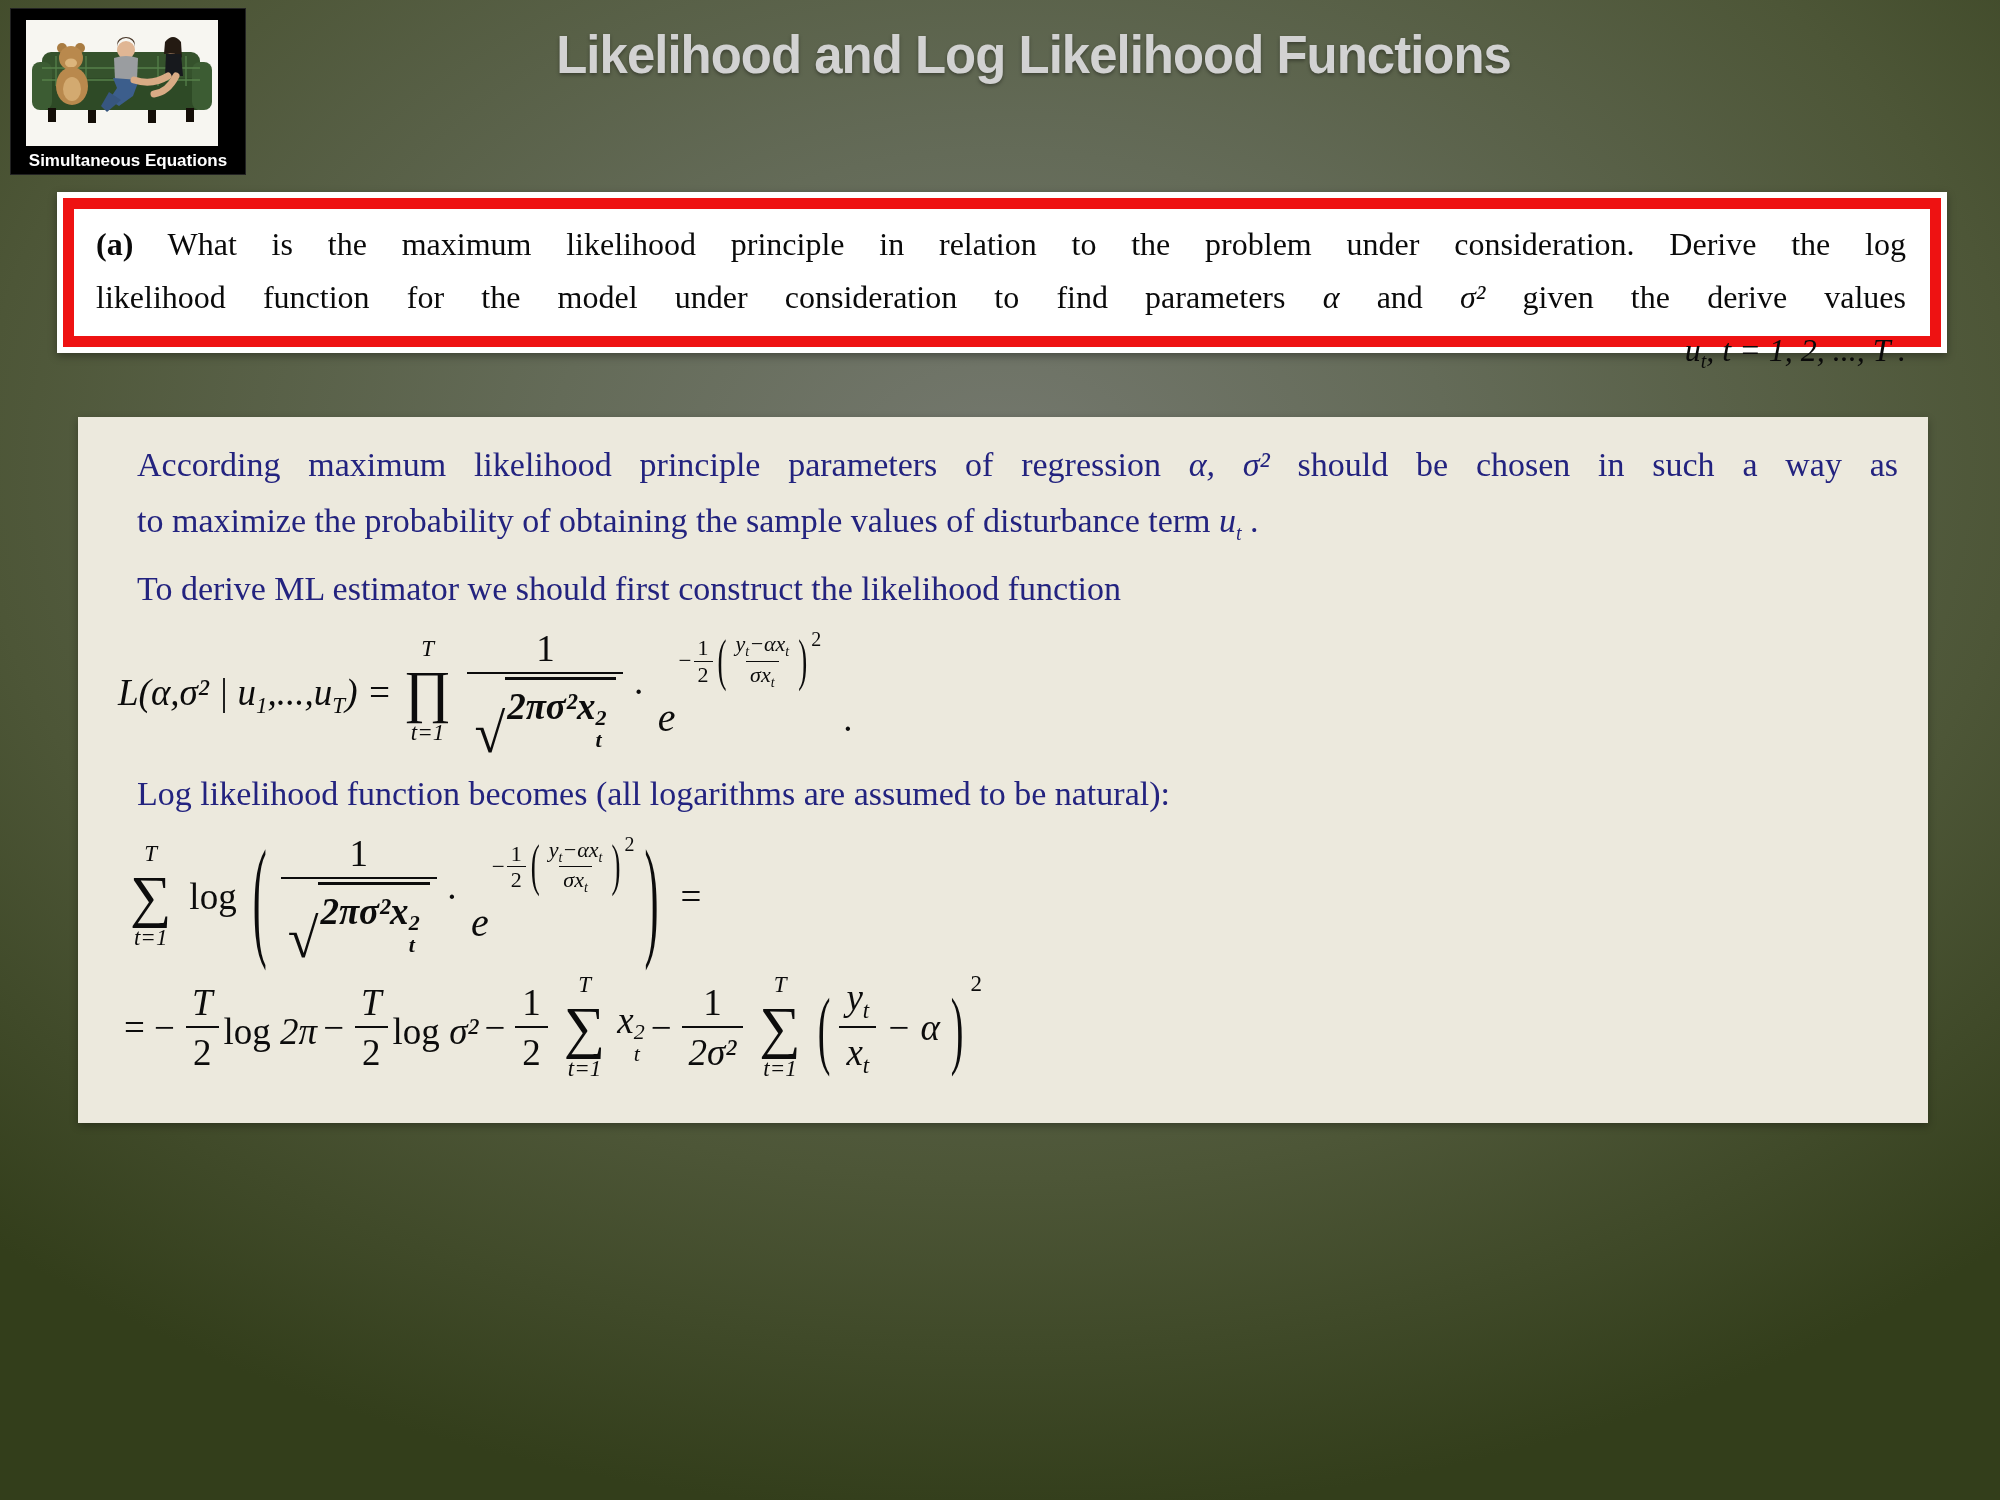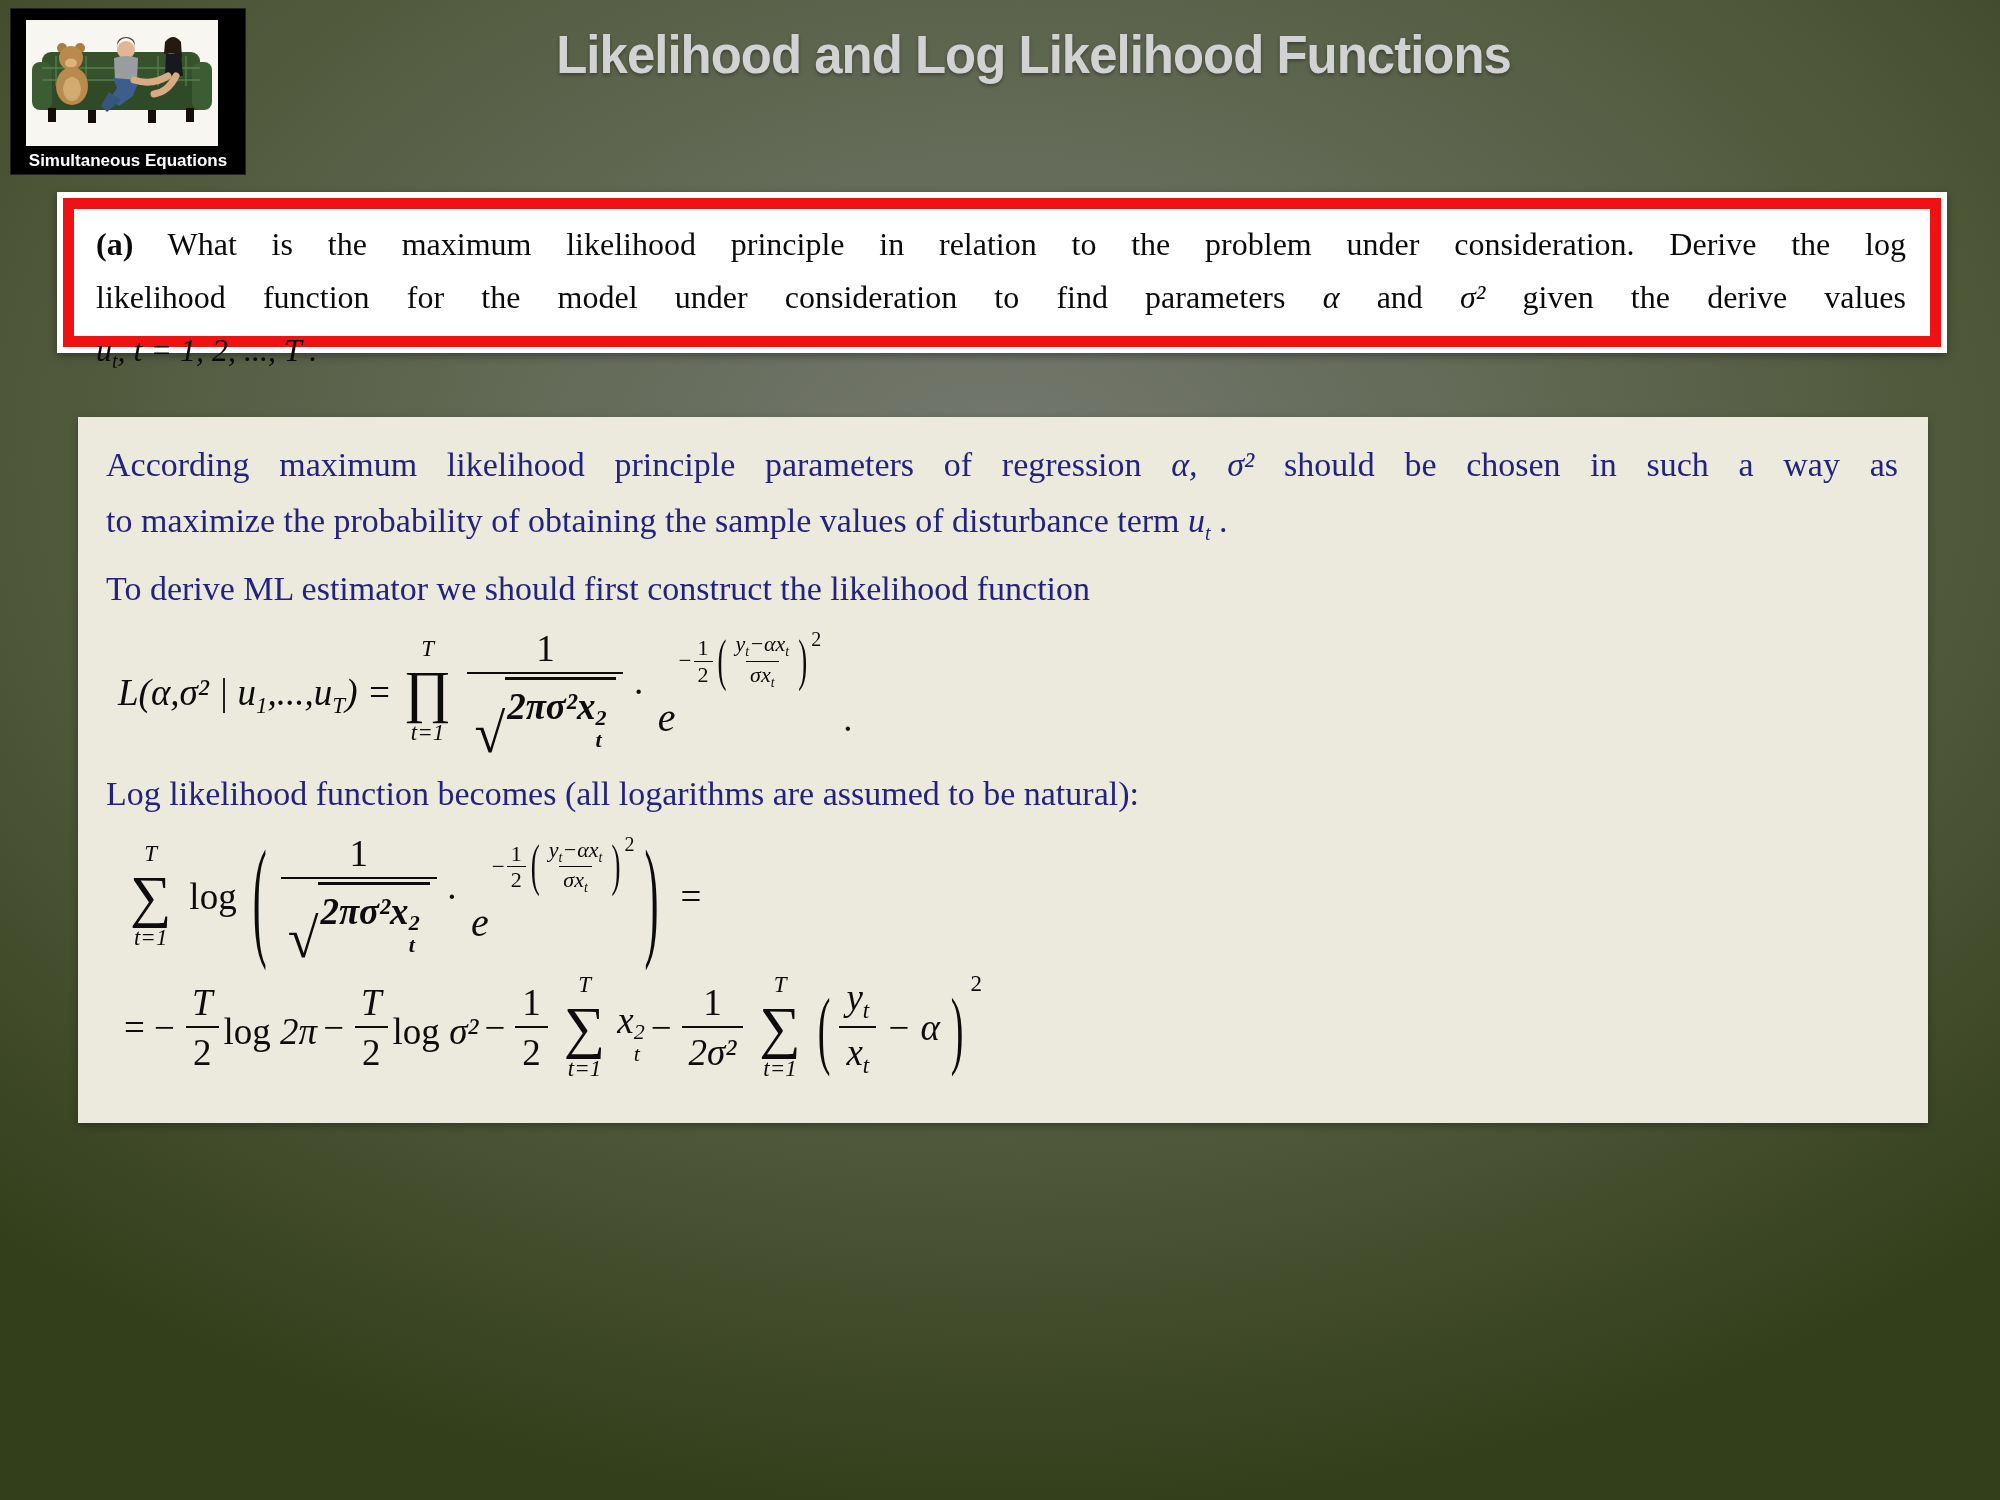--- a/index.html
+++ b/index.html
@@ -30,33 +30,33 @@
   
   .qbox{
     position:absolute;left:57px;top:192px;width:1890px;height:161px;
     background:#fff;box-sizing:border-box;padding:6px;
     box-shadow:0 3px 8px rgba(0,0,0,.35);
   }
   .qinner{
     width:100%;height:100%;box-sizing:border-box;border:11px solid #ee1212;
     padding:9px 24px 4px 22px;color:#0a0a0a;font-size:32px;line-height:53px;
   }
-  .qline{white-space:normal;}
+  .qline{white-space:normal;text-align:right;}
   .just{text-align:justify;text-align-last:justify;}
   .qb{font-weight:bold;}
   .it{font-style:italic;}
   sub.small{font-size:20px;}
   
   .abox{
     position:absolute;left:78px;top:417px;width:1850px;height:706px;
     background:#ece9dd;box-sizing:border-box;padding:20px 30px 8px 28px;
     color:#23237f;font-size:34px;overflow:hidden;
     box-shadow:0 3px 8px rgba(0,0,0,.3);
   }
-  .aline{line-height:56px;}
+  .aline{line-height:56px;margin-left:31px;}
   
   .formula{
     display:flex;align-items:center;color:#0c0c0c;
     font-size:37px;margin:10px 0 10px 12px;
   }
   .grp{white-space:nowrap;margin-top:8px;}
   .mtok{margin:0 6px;}
   sub.msub{font-size:23px;}
   .tinysub{font-size:14px;}
   .frac{display:inline-flex;flex-direction:column;align-items:center;text-align:center;margin:0 4px;}

